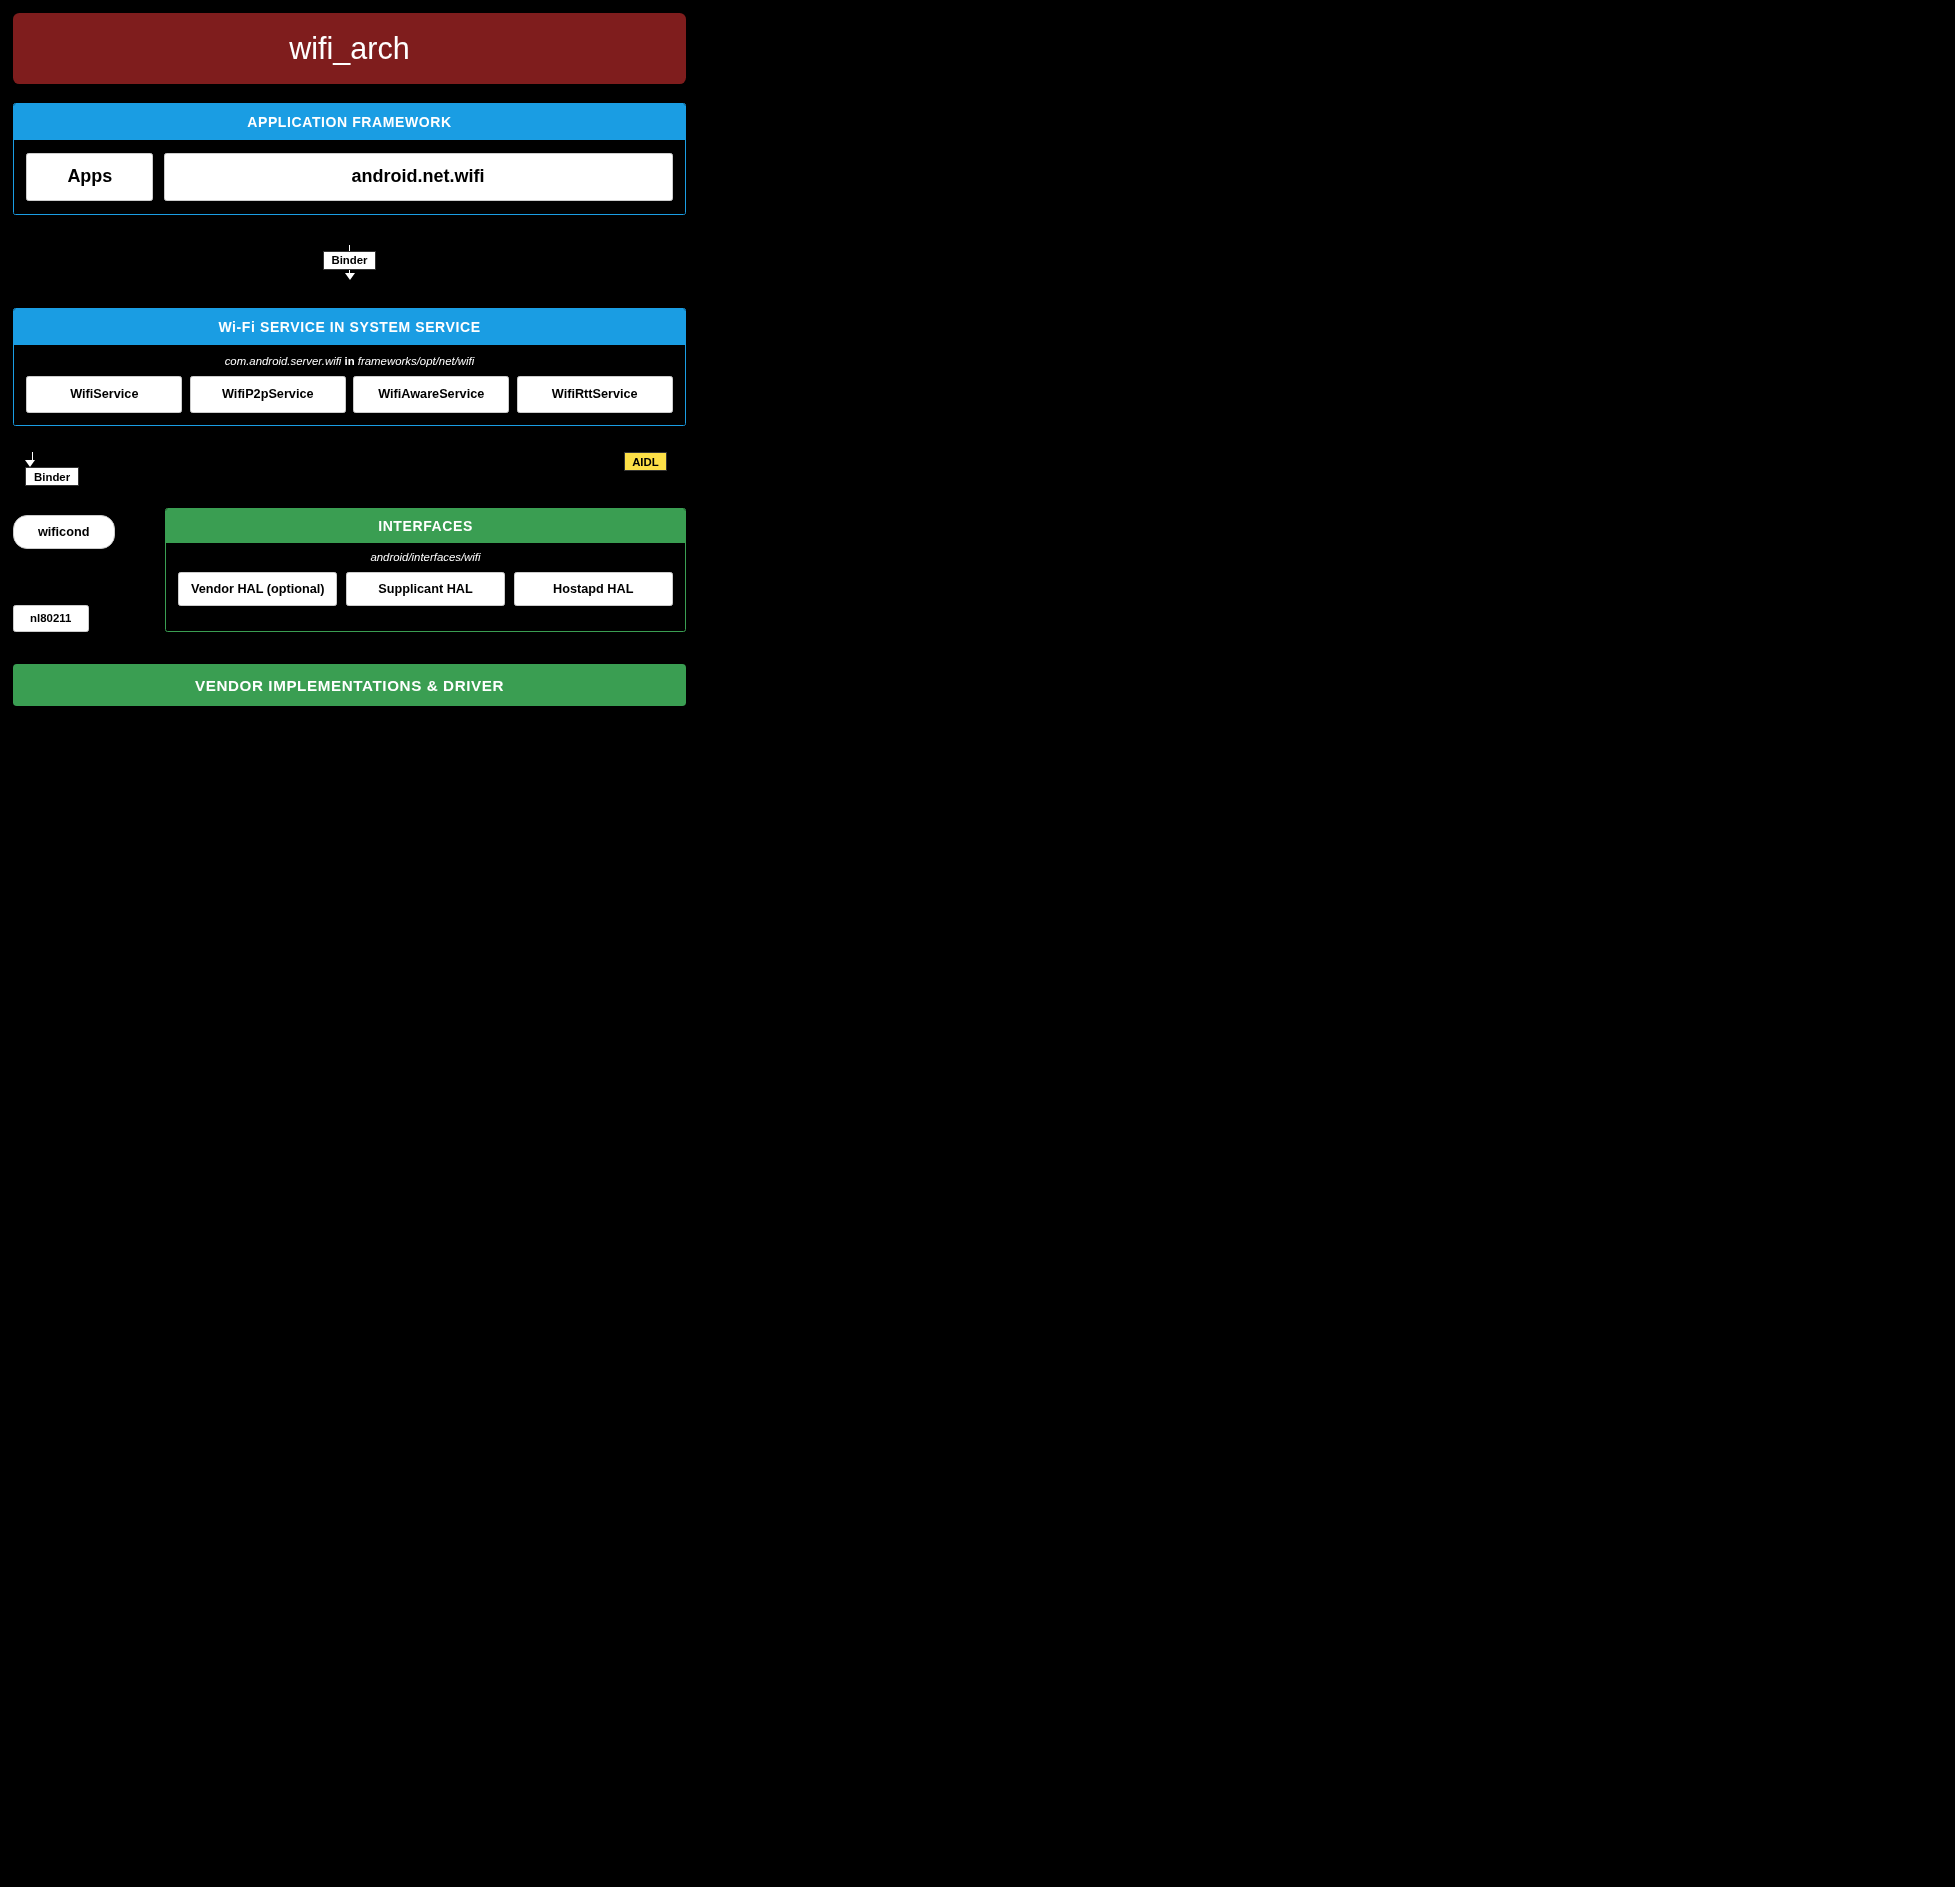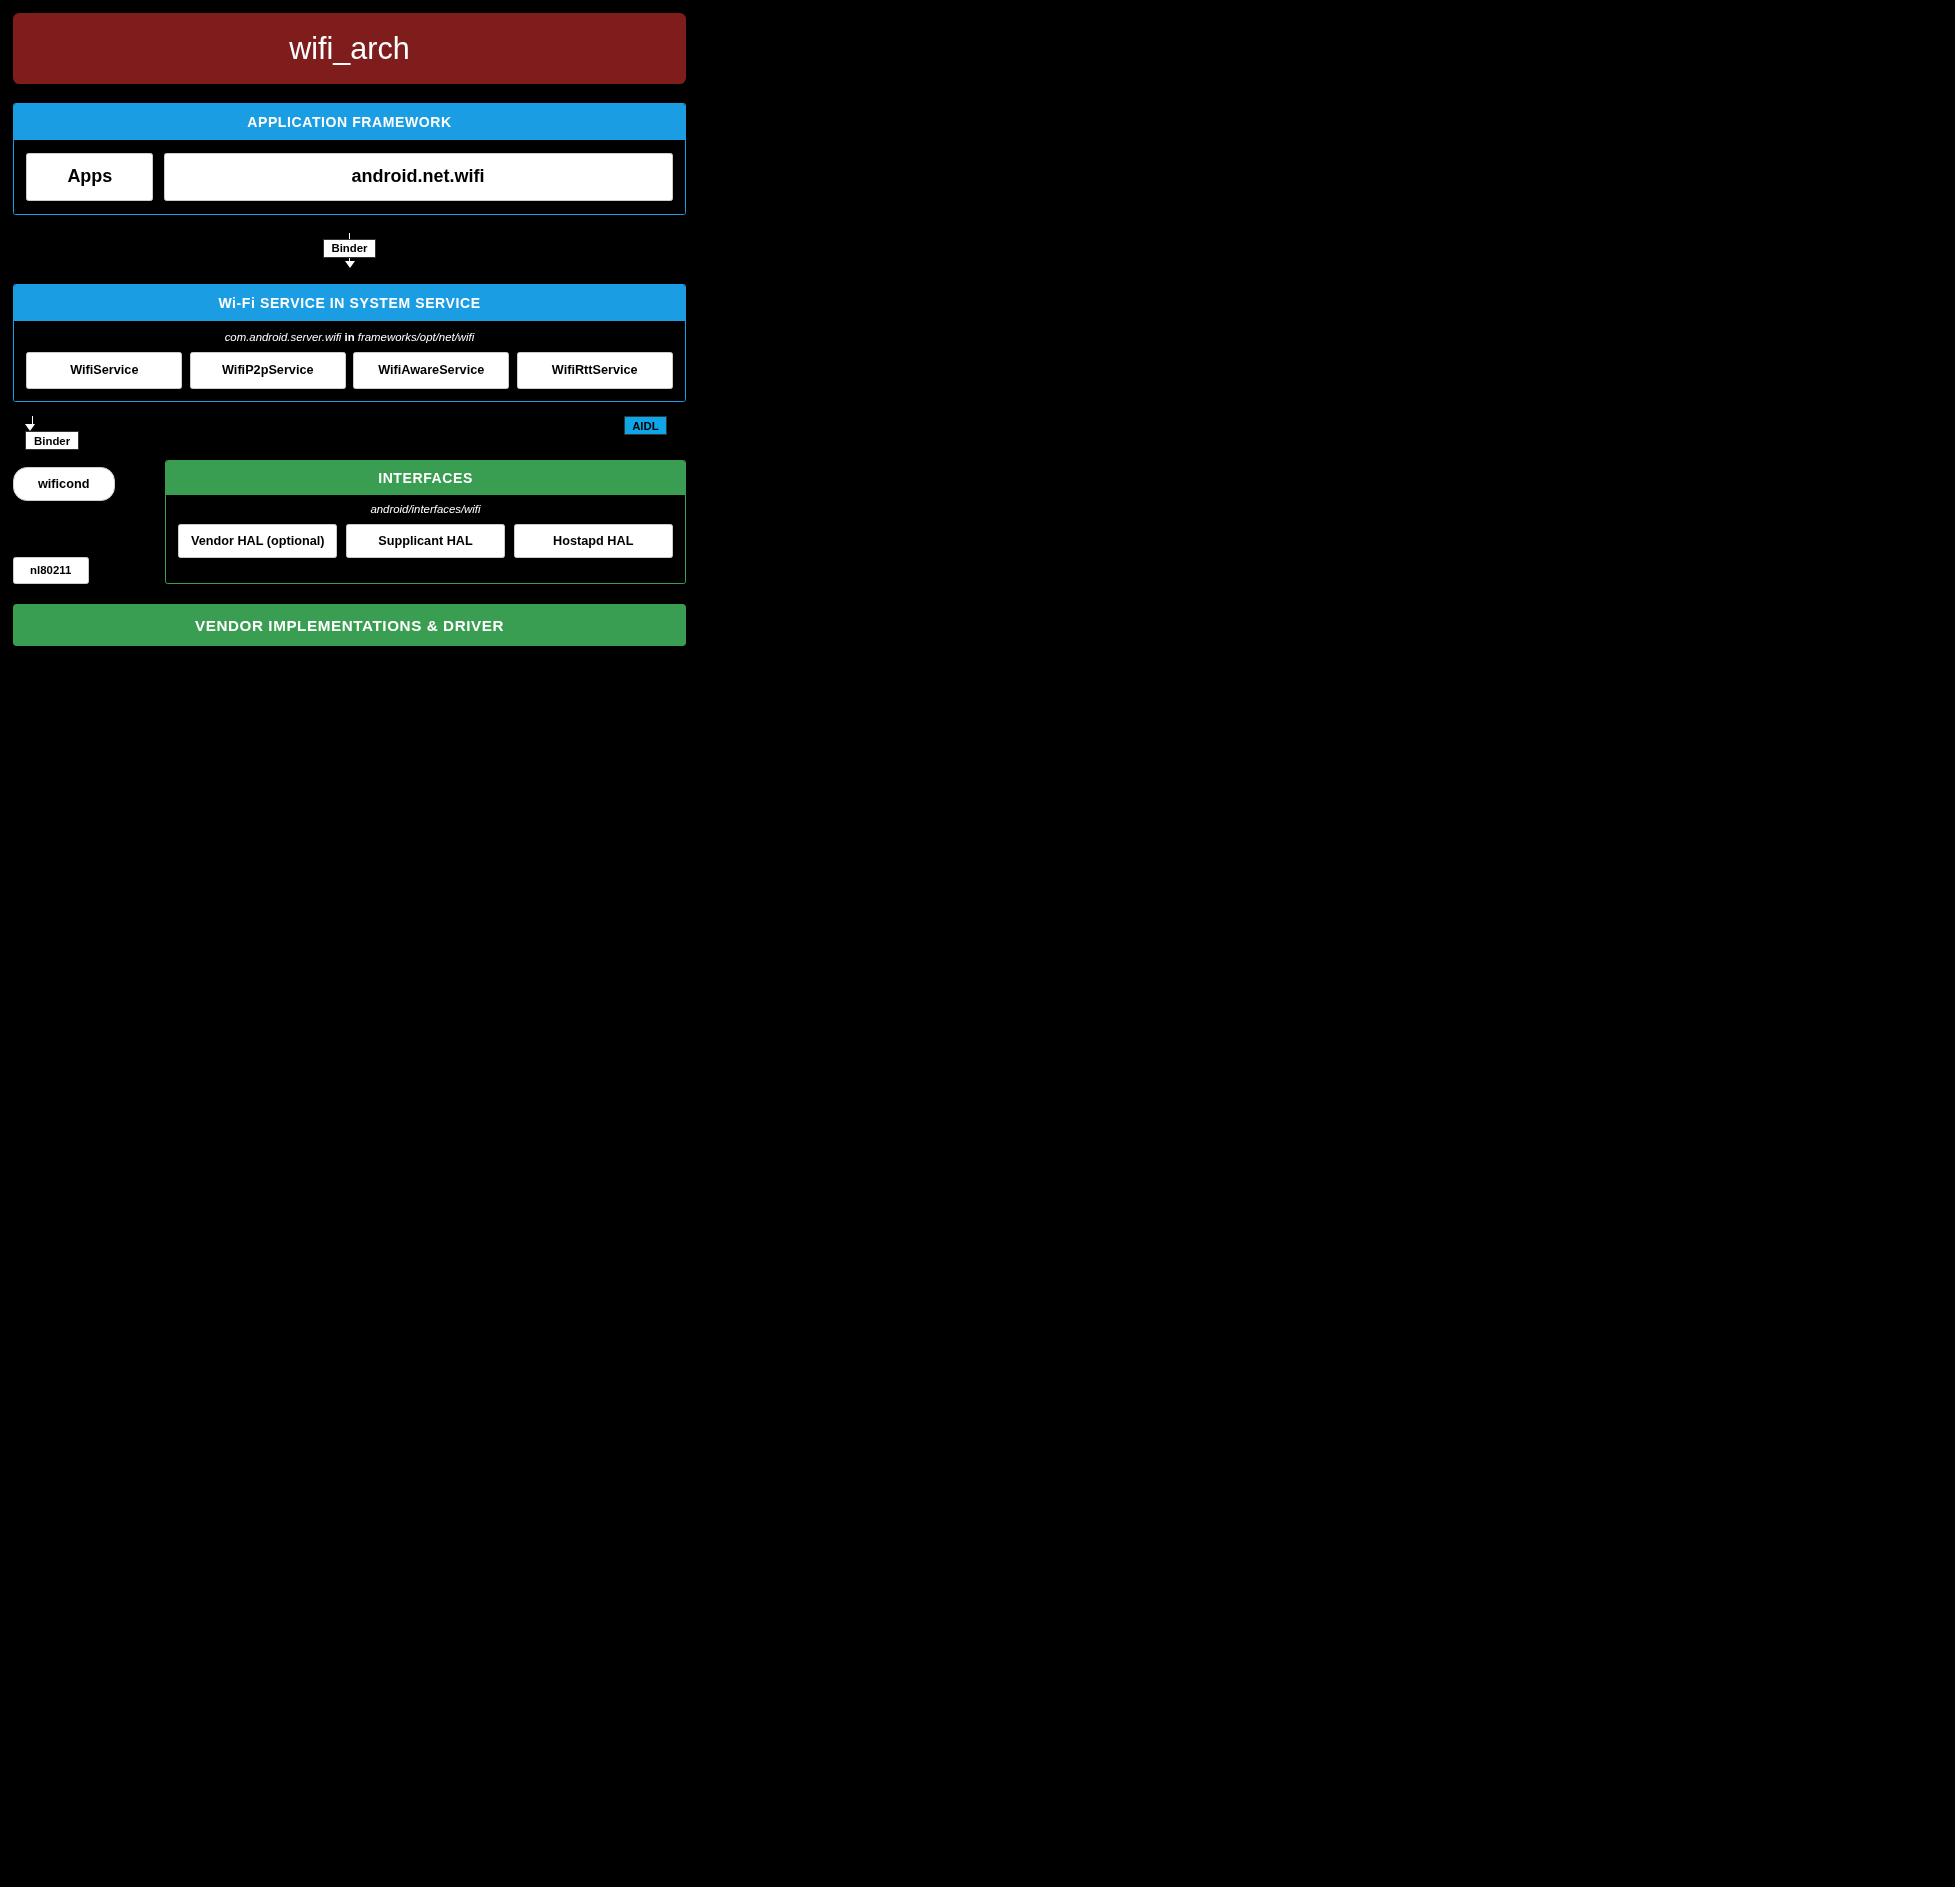--- a/index.html
+++ b/index.html
@@ -22,21 +22,21 @@
     .title-bar h1 {
       color: #fff;
       font-size: 30.5px;
       font-weight: 400;
     }
 
     .main-content {
       padding: 19px 12.7px;
       display: flex;
       flex-direction: column;
-      gap: 4px;
+      gap: 16px;
     }
 
     
     .app-framework {
       border: 1.3px solid #1a9de3;
       border-radius: 2.5px;
       overflow: hidden;
       margin-bottom: 0;
     }
     .section-header-blue {
@@ -149,21 +149,21 @@
     }
     .middle-row .right-part {
       flex: 1;
       display: flex;
       justify-content: flex-end;
       padding-top: 3.8px;
       padding-right: 19px;
     }
     .middle-row .right-part .aidl-label {
       display: inline-block;
-      background: #0ea5e9;
+      background: #fde047;
       border: 1.3px solid #333;
       padding: 2.5px 7.6px;
       font-size: 11.4px;
       font-weight: 600;
       color: #000;
     }
 
     
     .interfaces-row {
       display: flex;

